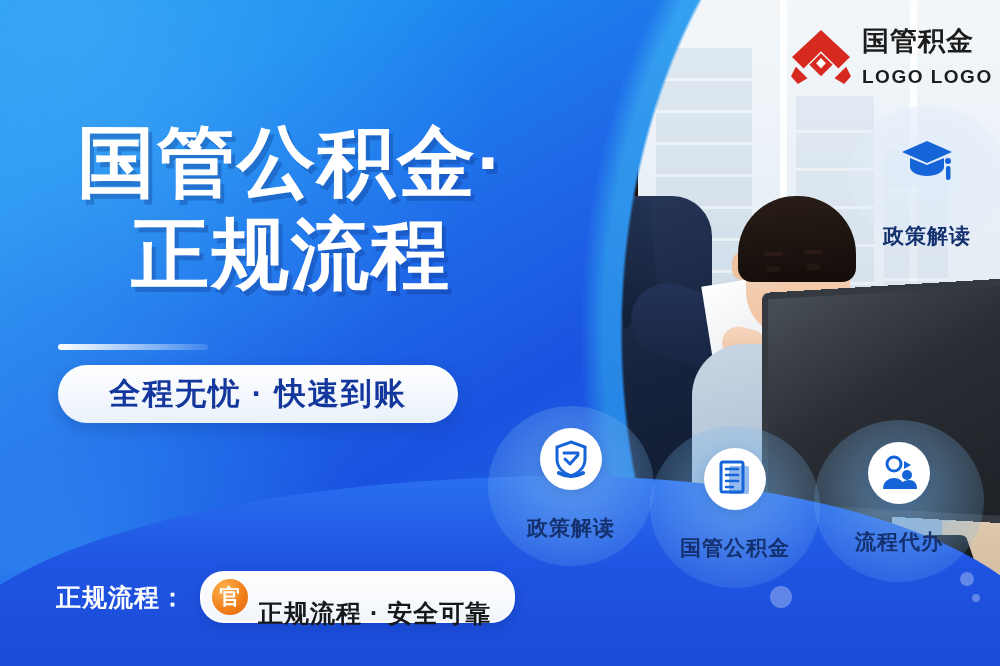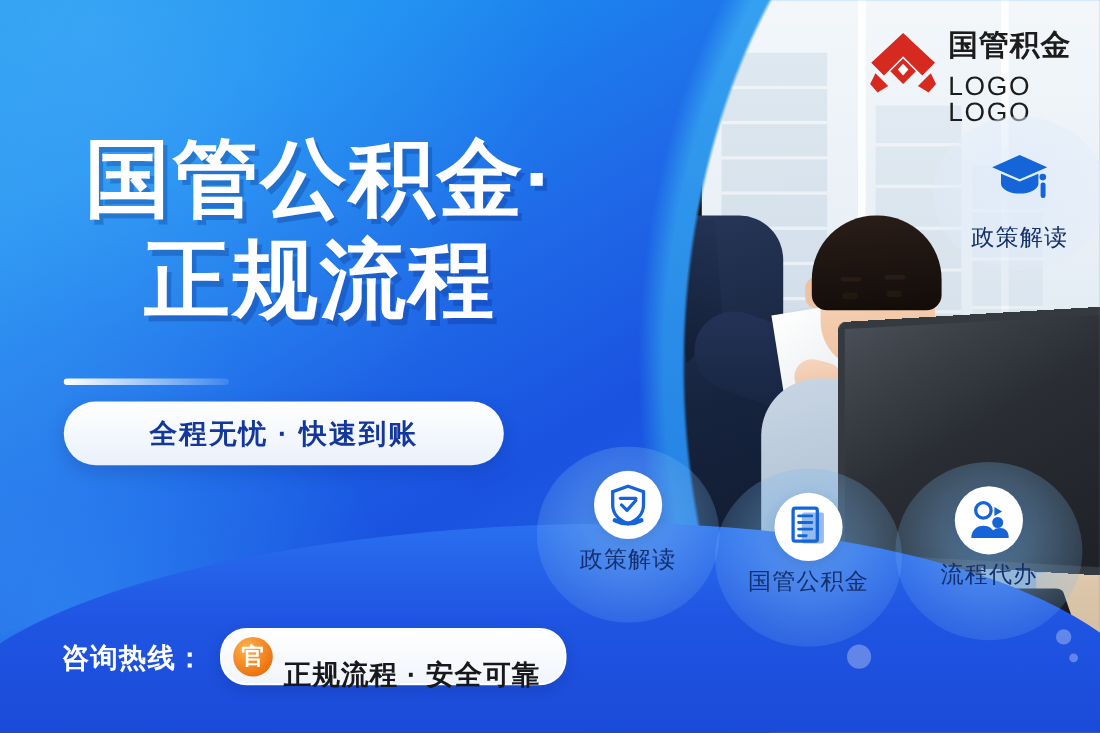--- a/index.html
+++ b/index.html
@@ -135,58 +135,58 @@
     border-radius:56% 44% 0 0/100% 100% 0 0;
   }
   .wave2{
     position:absolute;left:-140px;right:-40px;bottom:0;height:150px;
     background:linear-gradient(180deg,rgba(46,140,246,.75),rgba(33,95,226,.95));
     border-radius:60% 40% 0 0/100% 100% 0 0;
   }
   .dot{position:absolute;border-radius:50%;background:rgba(255,255,255,.30);}
 
   
-  .logo{position:absolute;left:790px;top:28px;display:flex;gap:10px;}
+  .logo{position:absolute;left:790px;top:28px;display:flex;align-items:center;gap:10px;}
   .logo-mark{width:62px;height:58px;flex:none;}
   .logo-txt{display:flex;flex-direction:column;line-height:1;}
   .logo-cn{font-size:27px;font-weight:700;color:#1c1c1c;letter-spacing:1px;
     font-family:"Liberation Sans","DejaVu Sans",sans-serif;}
-  .logo-en{font-size:24px;font-weight:400;color:#1c1c1c;letter-spacing:1.5px;margin-top:12px;}
+  .logo-en{font-size:19px;font-weight:700;color:#1c1c1c;letter-spacing:1.5px;margin-top:12px;}
 
   
   .headline{position:absolute;left:56px;top:116px;width:470px;}
   .hl-line{font-size:78px;font-weight:700;color:#fff;letter-spacing:2px;line-height:1.18;
     white-space:nowrap;text-shadow:4px 5px 0 rgba(10,40,120,.28);text-align:center;}
   .divider{position:absolute;left:58px;top:344px;width:150px;height:6px;border-radius:3px;
     background:linear-gradient(90deg,#ffffff,rgba(255,255,255,.12));}
   .pill{position:absolute;left:58px;top:365px;width:400px;height:58px;border-radius:30px;
     background:linear-gradient(180deg,#ffffff,#eaf1fb);
     display:flex;align-items:center;justify-content:center;
     box-shadow:0 6px 16px rgba(8,38,110,.22);}
-  .pill-txt{font-size:25px;font-weight:700;color:#13379c;letter-spacing:2px;}
+  .pill-txt{font-size:31px;font-weight:700;color:#13379c;letter-spacing:2px;}
 
   
   .hotline{position:absolute;left:56px;top:571px;display:flex;align-items:center;gap:14px;}
   .hotline-label{font-size:25px;font-weight:700;color:#ffffff;letter-spacing:1px;}
   .hotline-pill{height:48px;border-radius:24px;background:linear-gradient(180deg,#ffffff,#f1f5fb);
     display:flex;align-items:center;gap:10px;padding:0 22px 0 10px;
     box-shadow:0 4px 12px rgba(8,38,110,.22);border:2px solid rgba(255,255,255,.9);}
   .hot-badge{width:36px;height:36px;border-radius:50%;flex:none;
     background:radial-gradient(circle at 34% 28%,#ffb14d,#f07c18 62%,#dd5f07);
     display:flex;align-items:center;justify-content:center;
     color:#fff;font-size:21px;font-weight:700;}
   .hotline-txt{font-size:25px;font-weight:700;color:#16181c;letter-spacing:1px;white-space:nowrap;margin-top:32px;}
 
   
   .feat{position:absolute;display:flex;flex-direction:column;align-items:center;}
   .feat-halo{position:absolute;border-radius:50%;}
   .feat-circle{width:62px;height:62px;border-radius:50%;background:#ffffff;
     display:flex;align-items:center;justify-content:center;position:relative;z-index:2;
     box-shadow:0 4px 12px rgba(12,48,120,.18);}
-  .feat-label{position:relative;z-index:2;margin-top:4px;font-size:21px;font-weight:400;
+  .feat-label{position:relative;z-index:2;margin-top:24px;font-size:21px;font-weight:700;
     color:#14306e;letter-spacing:1px;white-space:nowrap;}
 
   .feat-tr{left:862px;top:124px;width:130px;}
   .feat-tr .feat-halo{left:-14px;top:-18px;width:158px;height:140px;
     background:radial-gradient(circle at 50% 45%,rgba(225,236,250,.95),rgba(225,236,250,.35) 70%,rgba(225,236,250,0));}
   .feat-tr .feat-circle{background:transparent;box-shadow:none;width:74px;height:74px;}
 
   .feat-b1{left:512px;top:428px;width:118px;}
   .feat-b1 .feat-halo{left:-24px;top:-22px;width:166px;height:160px;
     background:radial-gradient(circle at 50% 45%,rgba(120,180,240,.62),rgba(120,180,240,.22) 70%,rgba(120,180,240,0));}
@@ -319,21 +319,21 @@
     <div class="hl-line">国管公积金·</div>
     <div class="hl-line">正规流程</div>
   </div>
   <div class="divider"></div>
 
   <div class="pill">
     <span class="pill-txt">全程无忧 · 快速到账</span>
   </div>
 
   <div class="hotline">
-    <span class="hotline-label">咨询热线：</span>
+    <span class="hotline-label">正规流程：</span>
     <div class="hotline-pill">
       <span class="hot-badge">官</span>
       <span class="hotline-txt">正规流程 · 安全可靠</span>
     </div>
   </div>
 
   <div class="feat feat-tr">
     <span class="feat-halo"></span>
     <span class="feat-circle">
       <svg width="56" height="48" viewBox="0 0 56 48">

